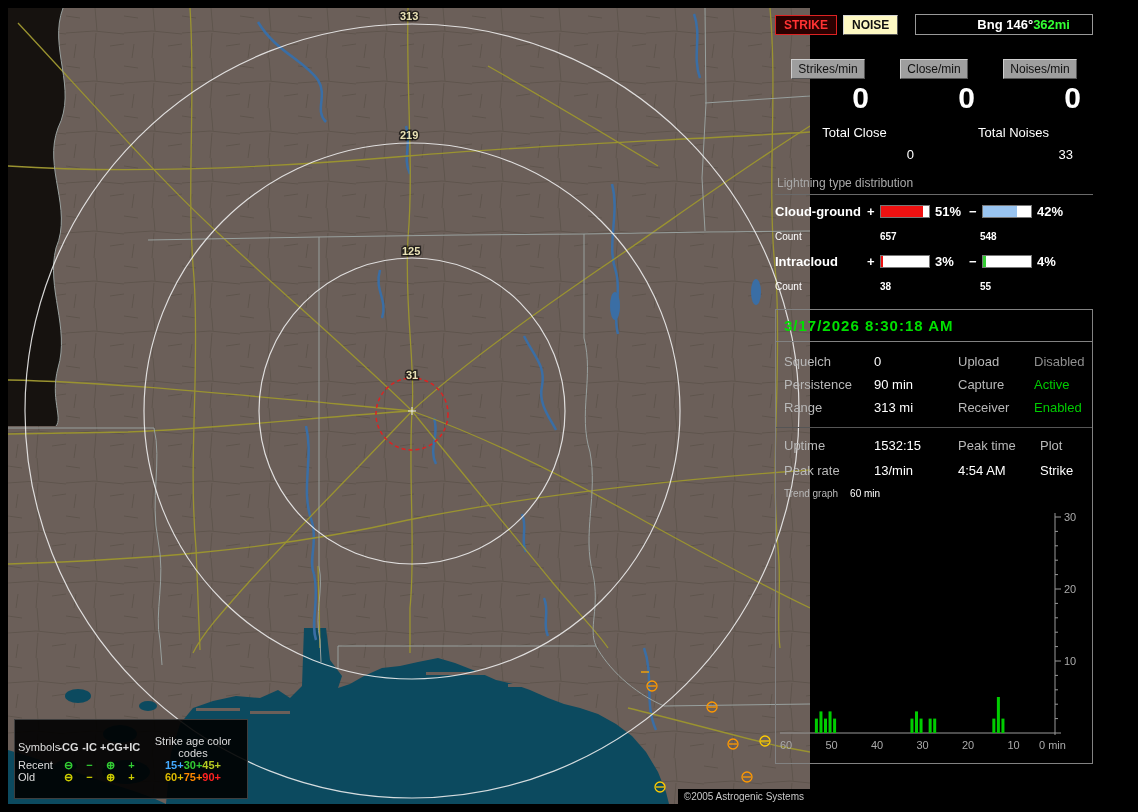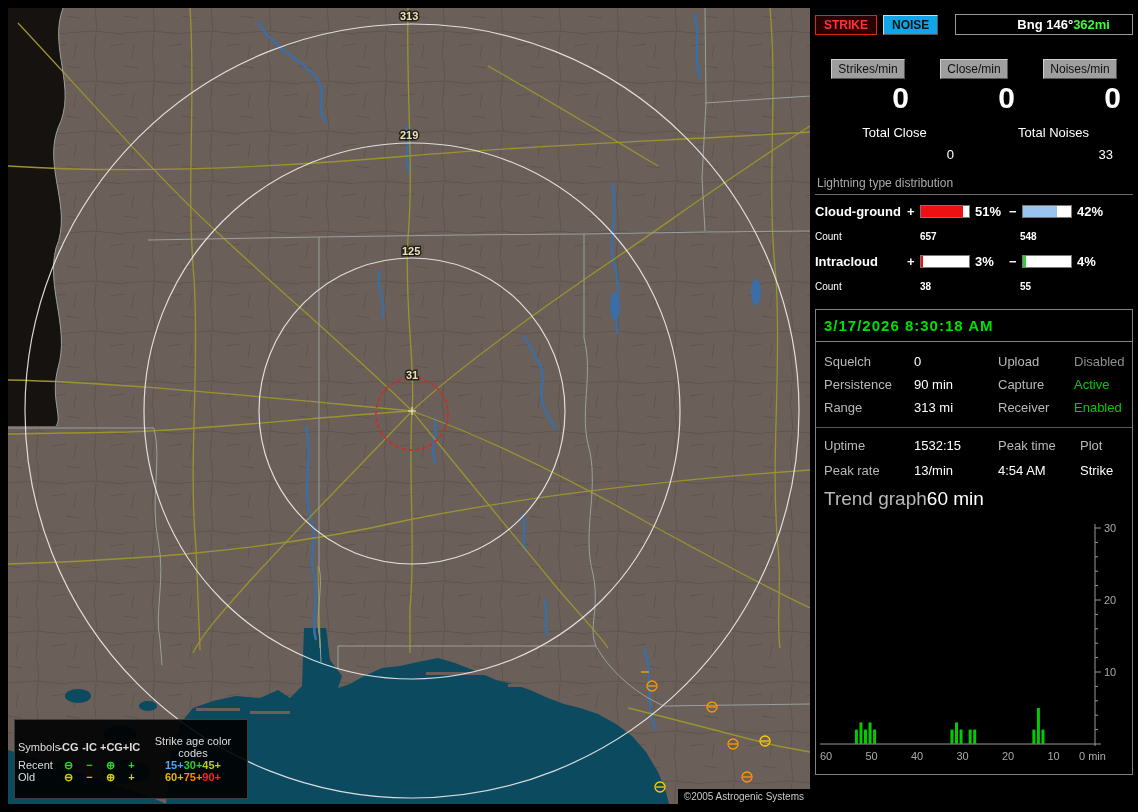--- a/index.html
+++ b/index.html
@@ -13,25 +13,25 @@
           border:1px solid #3e3e3e;color:#ddd;font-size:11px;line-height:12px;padding:15px 3px}
   .lrow{display:flex;align-items:center}
   .lc1{width:40px}
   .lsym{width:21px;text-align:center;font-weight:bold}
   .lageh{width:102px;text-align:center}
   .lage{width:34px;text-align:center;font-weight:bold}
   .copyright{position:absolute;right:0;bottom:0;background:#000;color:#c8c8c8;
              font-size:10px;padding:2px 6px}
 
   
-  .panel{position:absolute;left:815px;top:8px;width:318px}
+  .panel{position:absolute;left:775px;top:8px;width:318px}
   .controls{display:flex;align-items:center;gap:6px;margin-top:6px}
   .btn-strike{background:#2b0000;border:1px solid #d22;color:#f33;font-weight:bold;
               font-size:12px;padding:2px 8px;cursor:pointer}
-  .btn-noise{background:#0ea5e9;border:1px solid #d6d6d6;border-right-color:#555;
+  .btn-noise{background:#fef9c3;border:1px solid #d6d6d6;border-right-color:#555;
              border-bottom-color:#555;color:#111;font-weight:bold;font-size:12px;
              padding:2px 8px;cursor:pointer}
   .bng{margin-left:auto;width:132px;display:flex;justify-content:flex-end;
        border:1px solid #999;padding:2px 22px;font-size:13px;font-weight:bold;background:#000}
   .bng-val{color:#3f3}
   .rates{display:flex;margin-top:24px}
   .rate-col{flex:1;text-align:center}
   .chip{display:inline-block;background:#9e9e9e;color:#111;font-size:12px;padding:2px 6px;
         border:1px solid #cfcfcf;border-right-color:#555;border-bottom-color:#555;cursor:pointer}
   .rate-val{font-size:30px;font-weight:bold;text-align:right;padding-right:12px;margin-top:2px}
@@ -54,21 +54,21 @@
   .datetime{border-bottom:1px solid #828282;padding:7px 8px;color:#00e000;
             font-size:15px;font-weight:bold;letter-spacing:1px}
   .status{display:grid;grid-template-columns:90px 84px 76px 60px;row-gap:8px;
           padding:12px 8px;font-size:13px;border-bottom:1px solid #555}
   .session{display:grid;grid-template-columns:90px 84px 82px 54px;row-gap:10px;
            padding:10px 8px 2px;font-size:13px}
   .lab{color:#b8b8b8}
   .val{color:#fff}
   .val-green{color:#00cc00}
   .val-gray{color:#8f8f8f}
-  .trendlab{padding:8px 8px 2px;font-size:19px;display:flex;}
+  .trendlab{padding:8px 8px 2px;font-size:10px;display:flex;gap:12px}
   #trend-svg{display:block;margin:2px 0 4px 2px}
 </style>
 </head>
 <body>
 
 <div class="map-wrap">
   <svg width="802" height="796" viewBox="0 0 802 796">
     <defs>
       <pattern id="counties" width="58" height="50" patternUnits="userSpaceOnUse">
         <path d="M0 25 L28 23 L58 26 M29 0 L31 23 M30 25 L28 50 M0 8 L14 10 M44 38 L58 36 M8 50 L10 36" stroke="#5c524a" stroke-width="1" fill="none"></path>

